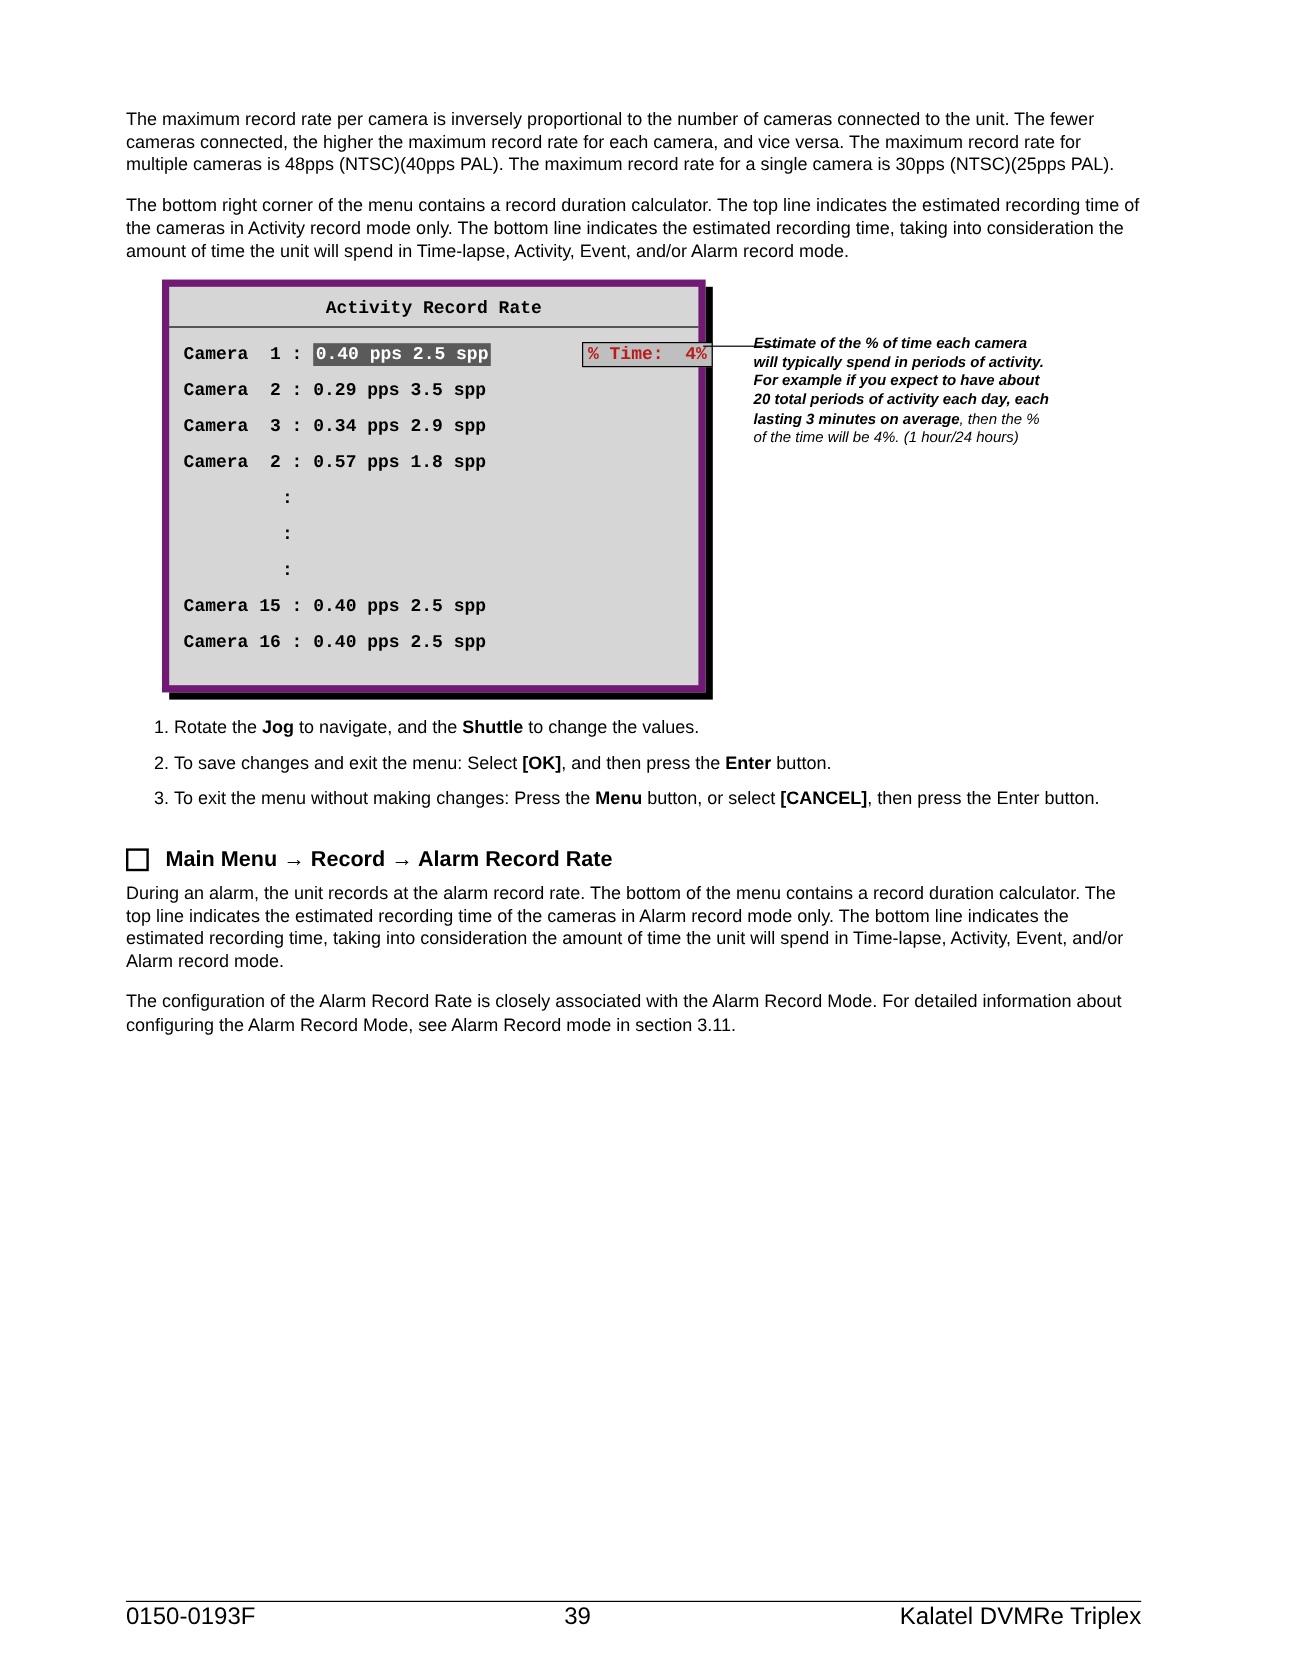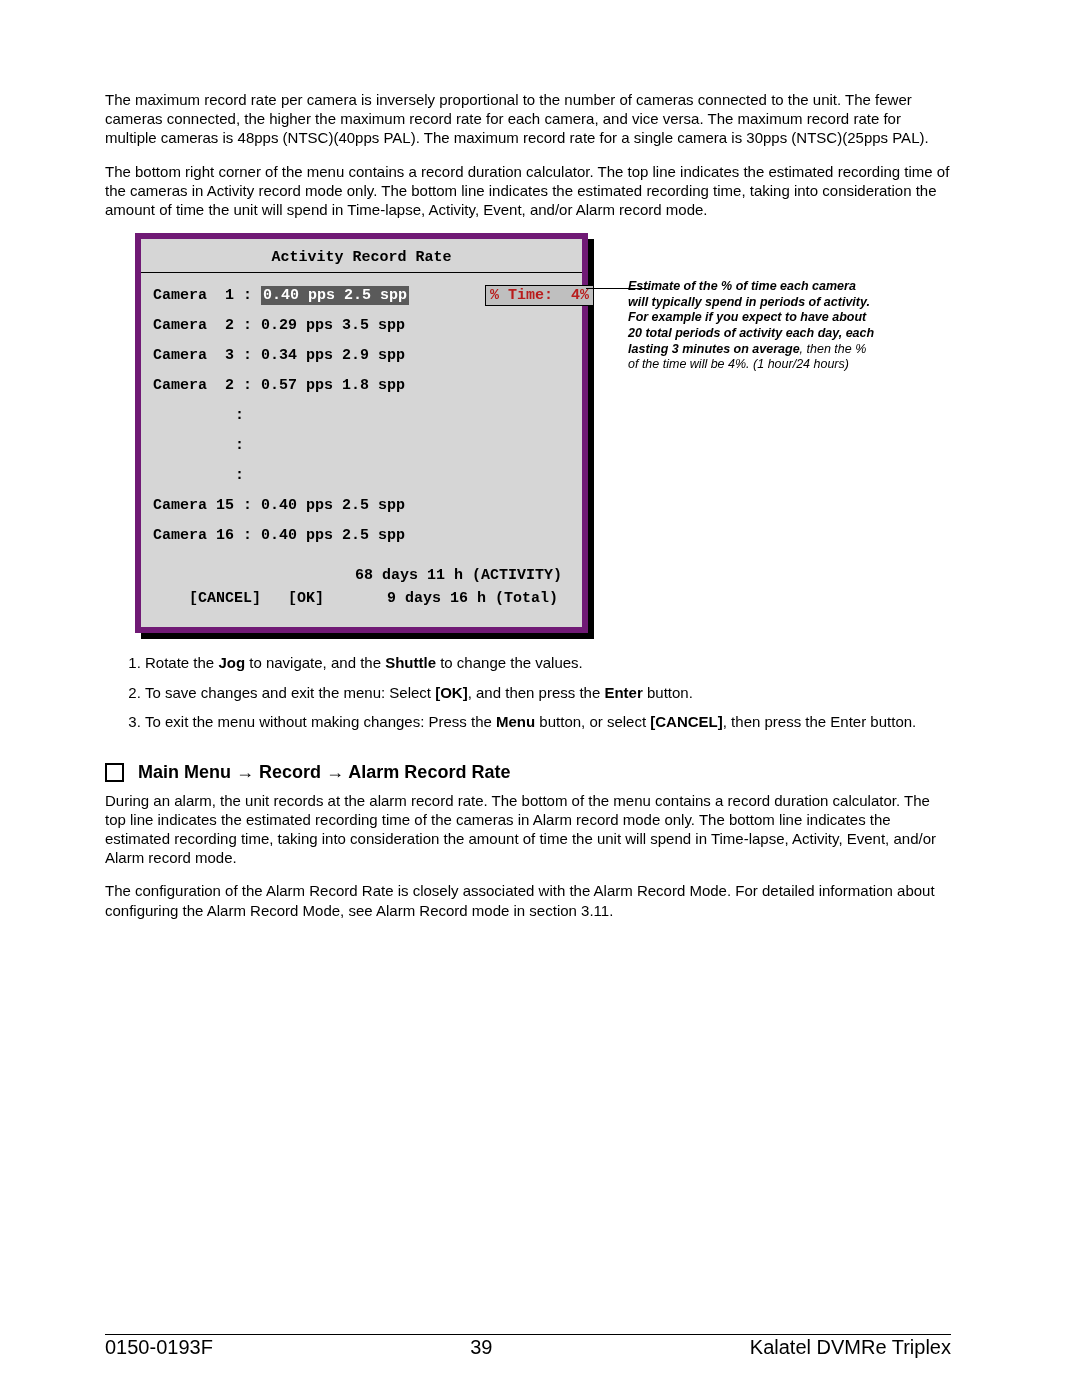--- a/index.html
+++ b/index.html
@@ -188,24 +188,20 @@
             </div>
           <div id="menu-colons">
               <div class="cam-colon">:</div>
               <div class="cam-colon">:</div>
               <div class="cam-colon">:</div>
             </div>
           <div id="menu-rows-tail">
               <div class="cam-row"><span class="cam-label">Camera 15 : </span><span class="cam-values">0.40 pps 2.5 spp</span></div>
               <div class="cam-row"><span class="cam-label">Camera 16 : </span><span class="cam-values">0.40 pps 2.5 spp</span></div>
             </div>
-          <div class="menu-footer">
-            <div class="line">68 days 11 h (ACTIVITY)</div>
-            <div class="line-buttons">    <span>[CANCEL]</span>   <span>[OK]</span>       <span>9 days 16 h (Total)</span></div>
-          </div>
         </div>
       </div>
     </div>
     <div class="annotation-col">
       <div class="anno-connector"></div>
       <div class="annotation">
         <span class="bold">Estimate of the % of time each camera will typically spend in periods of activity. For example if you expect to have about 20 total periods of activity each day, each lasting 3 minutes on average</span><span>, then the % of the time will be 4%. (1 hour/24 hours)</span>
       </div>
     </div>
   </div>

